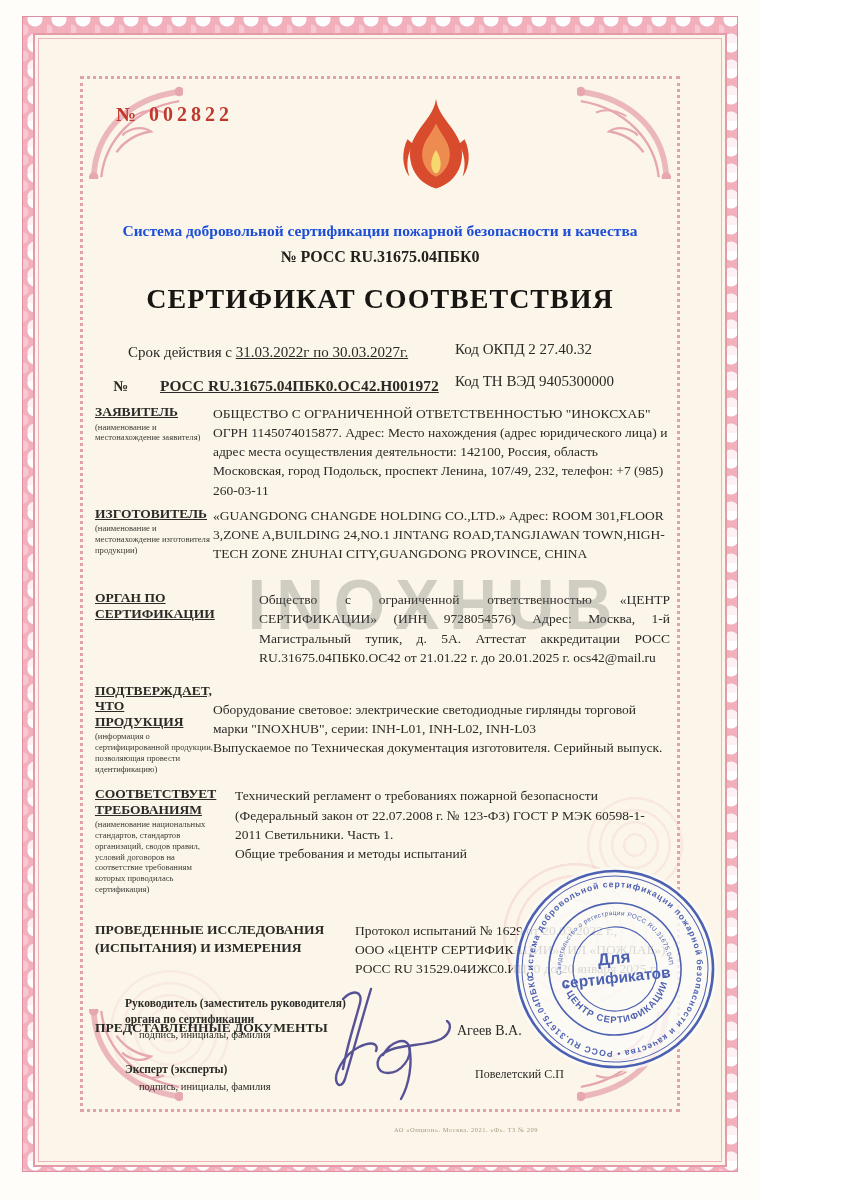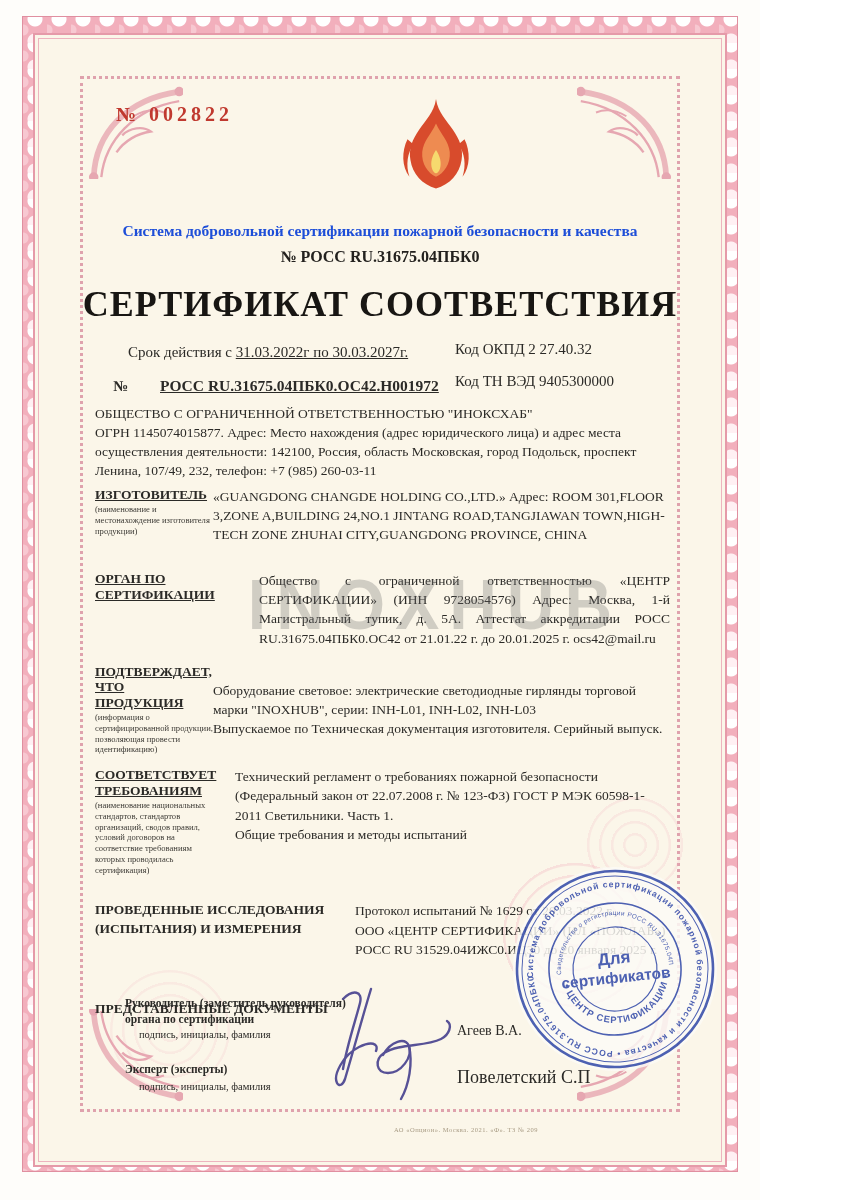--- a/index.html
+++ b/index.html
@@ -31,21 +31,21 @@
   .ros3{width:120px;height:120px;left:110px;bottom:110px;opacity:.30;}
 
   .cert-no{position:absolute;left:116px;top:103px;font-size:20px;letter-spacing:4px;
            color:#c0392f;font-weight:bold;}
   .flame{position:absolute;left:386px;top:96px;width:100px;height:118px;}
   .hdr1{position:absolute;left:0;right:0;top:222px;text-align:center;
         font-size:15.5px;font-weight:bold;color:#1d4ed8;}
   .hdr2{position:absolute;left:0;right:0;top:248px;text-align:center;
         font-size:16px;font-weight:bold;color:#23211e;}
   .title{position:absolute;left:0;right:0;top:283px;text-align:center;
-         font-size:36px;font-weight:bold;letter-spacing:1px;color:#181613;}
+         font-size:28px;font-weight:bold;letter-spacing:1px;color:#181613;}
   .validity{position:absolute;left:128px;top:344px;font-size:15px;}
   .validity .u{text-decoration:underline;}
   .okpd{position:absolute;left:455px;top:341px;font-size:15px;}
   .tnved{position:absolute;left:455px;top:373px;font-size:15px;}
   .regsign{position:absolute;left:113px;top:378px;font-size:15px;font-weight:bold;}
   .regnum{position:absolute;left:160px;top:377px;font-size:15.5px;font-weight:bold;
           text-decoration:underline;}
 
   .content{position:absolute;left:95px;right:90px;top:404px;}
   .row{display:flex;align-items:flex-start;}
@@ -60,21 +60,21 @@
   .mb20{margin-bottom:27px;} .mb24{margin-bottom:26px;} .mb40{margin-bottom:42px;}
   .lblwide{width:260px;flex:none;font-size:13.5px;font-weight:bold;white-space:pre-line;line-height:1.35;}
   .dochead{font-size:13.5px;font-weight:bold;margin-top:4px;}
 
   .footer{position:absolute;left:95px;right:95px;top:995px;height:130px;font-size:11.5px;}
   .f-line1{position:absolute;left:30px;top:0;font-weight:bold;white-space:pre-line;line-height:1.4;}
   .f-sub1{position:absolute;left:44px;top:34px;font-size:10.5px;}
   .f-line2{position:absolute;left:30px;top:68px;font-weight:bold;}
   .f-sub2{position:absolute;left:44px;top:86px;font-size:10.5px;}
   .f-name1{position:absolute;left:362px;top:28px;font-size:14px;}
-  .f-name2{position:absolute;left:362px;top:72px;font-size:18px;}
+  .f-name2{position:absolute;left:380px;top:72px;font-size:12px;}
   .signature{position:absolute;left:218px;top:-12px;width:160px;height:130px;}
 
   .stamp{position:absolute;left:510px;top:864px;width:210px;height:210px;transform:rotate(-6deg);opacity:.92;}
   .watermark{position:absolute;left:125px;top:566px;width:620px;text-align:center;
     font-family:"Liberation Sans",sans-serif;font-weight:bold;font-size:66px;letter-spacing:10px;
     color:rgba(110,110,110,.30);transform:scaleY(1.08);pointer-events:none;z-index:5;}
   .fineprint{position:absolute;left:394px;top:1126px;font-size:6.5px;color:#a79a83;letter-spacing:.5px;}
 </style>
 </head>
 <body>
@@ -145,20 +145,24 @@
 
   <div class="validity"><span>Срок действия с </span><span class="u">31.03.2022г по 30.03.2027г.</span></div>
   <div class="okpd">Код ОКПД 2  27.40.32</div>
   <div class="regsign">№</div>
   <div class="regnum">РОСС RU.31675.04ПБК0.ОС42.Н001972</div>
   <div class="tnved">Код ТН ВЭД 9405300000</div>
 
   <div class="content">
 
     <div class="row mb6">
+      <div class="lbl">
+        <div class="cap">ЗАЯВИТЕЛЬ</div>
+        <div class="note">(наименование и местонахождение заявителя)</div>
+      </div>
       <div class="txt">ОБЩЕСТВО С ОГРАНИЧЕННОЙ ОТВЕТСТВЕННОСТЬЮ "ИНОКСХАБ"
 ОГРН 1145074015877.   Адрес: Место нахождения (адрес юридического лица) и адрес места осуществления деятельности: 142100, Россия, область Московская, город Подольск, проспект Ленина, 107/49, 232, телефон: +7 (985) 260-03-11</div>
     </div>
 
     <div class="row mb20">
       <div class="lbl">
         <div class="cap">ИЗГОТОВИТЕЛЬ</div>
         <div class="note">(наименование и местонахождение изготовителя продукции)</div>
       </div>
       <div class="txt">«GUANGDONG CHANGDE HOLDING CO.,LTD.» Адрес: ROOM 301,FLOOR 3,ZONE A,BUILDING 24,NO.1 JINTANG ROAD,TANGJIAWAN TOWN,HIGH- TECH ZONE ZHUHAI CITY,GUANGDONG PROVINCE, CHINA</div>

